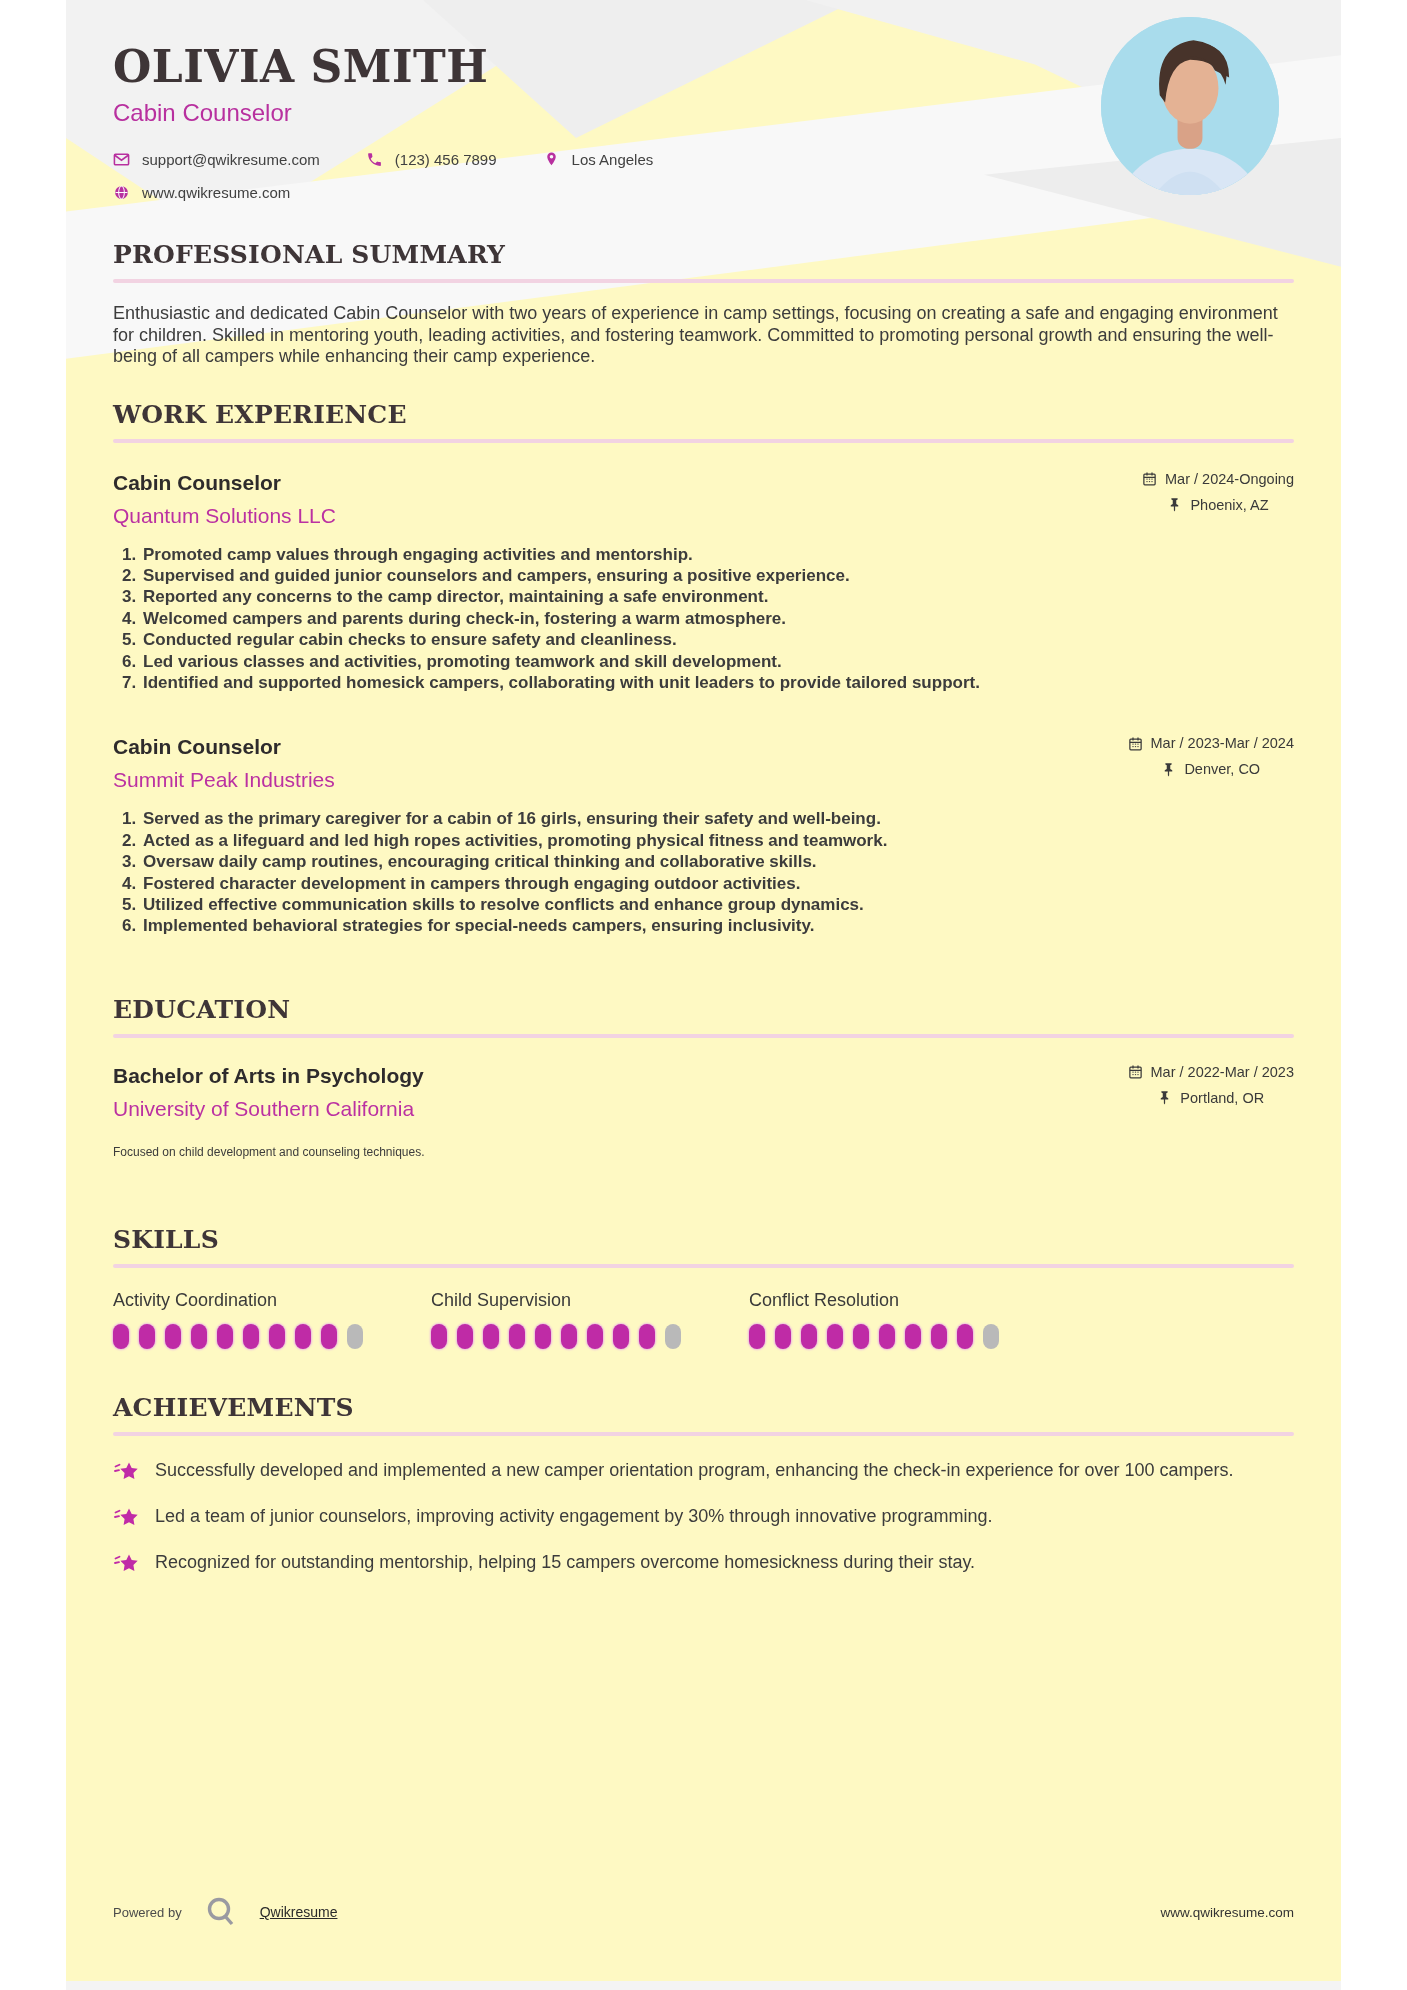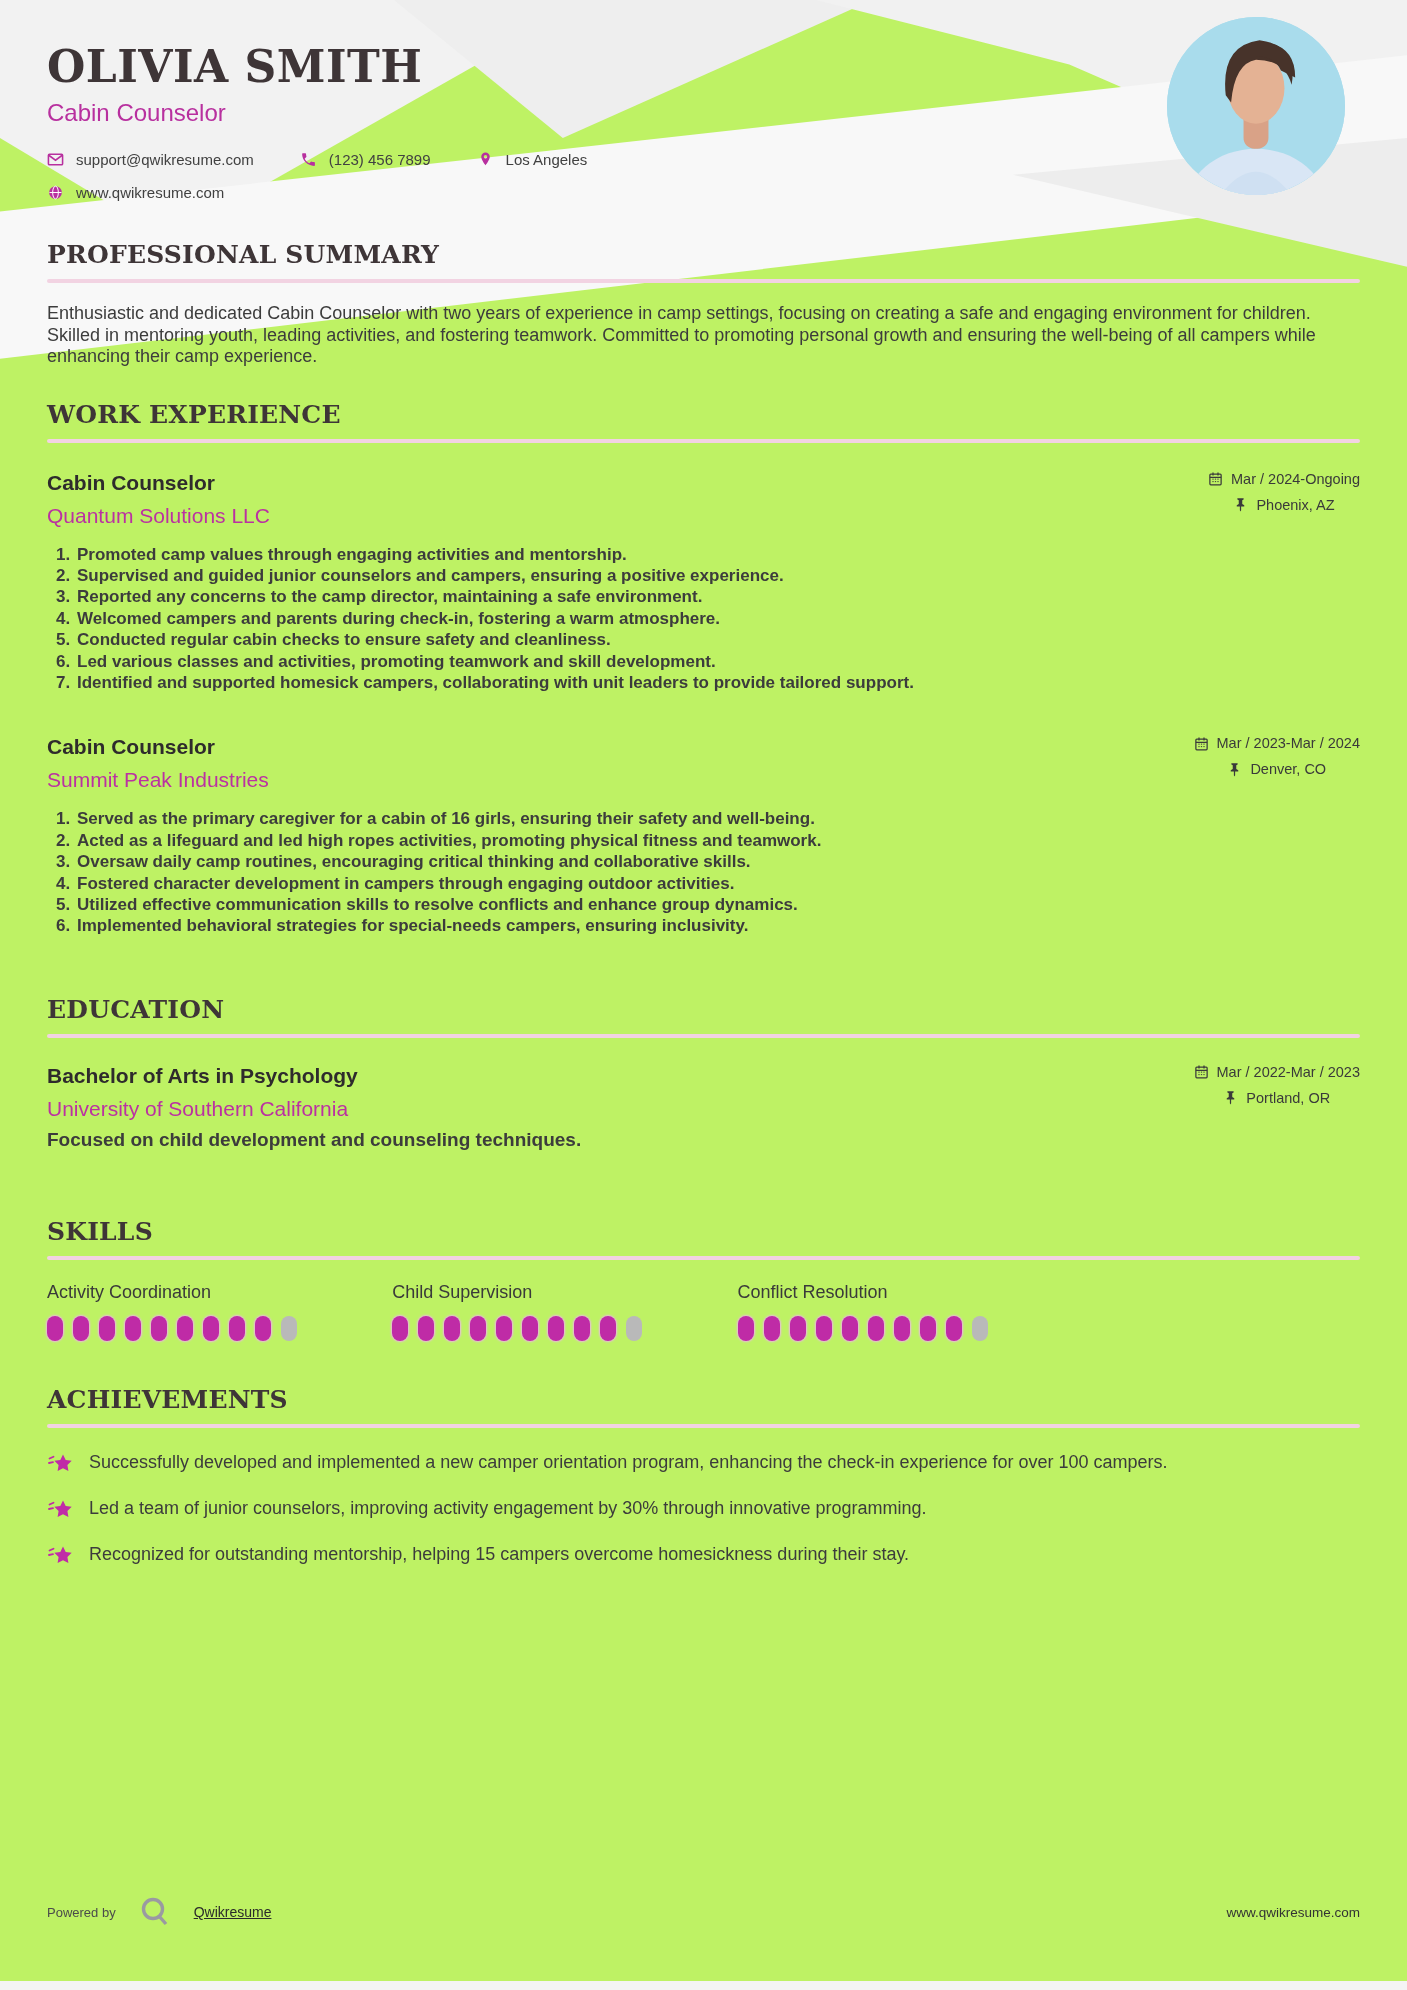--- a/index.html
+++ b/index.html
@@ -1,21 +1,21 @@
 <!DOCTYPE html>
 <html><head>
 <meta charset="utf-8">
 <style>
   * { margin:0; padding:0; box-sizing:border-box; }
   html,body { background:#ffffff; }
   .page {
     position:relative;
-    width:1407px; height:1990px;
+    width:1275px; height:1990px;
     margin:0 auto;
-    background:#bef264;
+    background:#fef9c3;
     font-family:"Liberation Sans", sans-serif;
     color:#3c3c3c;
     overflow:hidden;
   }
   
   .bgwrap { position:absolute; top:0; left:0; width:100%; height:460px; overflow:hidden; }
   .poly { position:absolute; top:0; left:0; width:100%; height:100%; }
   .p1 { background:#f2f2f2; clip-path:polygon(0 0, 42% 0, 12% 52%, 0 30%); }
   .p2 { background:#eeeeee; clip-path:polygon(28% 0, 62% 0, 40% 30%); }
   .p3 { background:#f1f1f1; clip-path:polygon(58% 0, 100% 0, 100% 46%, 76% 14%); }
@@ -63,21 +63,21 @@
   .company { margin-top:9px; font-size:21px; color:#bb31a2; }
   .entry-right { text-align:right; }
   .meta-line { display:flex; justify-content:center; align-items:center; gap:8px; font-size:14.5px; color:#3a3a3a; }
   .meta-line + .meta-line { margin-top:10px; }
   .micon { width:15px; height:15px; flex:0 0 auto; }
   .bullets { margin-top:16px; margin-left:28px; font-size:17px; line-height:21.4px; color:#3c3c3c;font-weight:bold; }
   .bullets li { padding-left:2px; }
 
   .sec-edu { margin-top:58px; }
   .edu-body { margin-top:26px; }
-  .edu-desc { margin-top:8px; font-size:19px; color:#3c3c3c;font-weight:bold; }
+  .edu-desc { margin-top:24px; font-size:12px; color:#3c3c3c; }
 
   .sec-skills { margin-top:66px; }
   .skills-grid { display:grid; grid-template-columns:repeat(4,1fr); column-gap:68px; margin-top:22px; }
   .skill-label { font-size:18px; color:#3a3a3a; }
   .dots { display:flex; gap:10px; margin-top:13px; }
   .dot { width:16px; height:25px; border-radius:8px; }
   .dot.filled { background:#bf2ba6; box-shadow:0 0 2px 1px #eab8e2; }
   .dot.empty  { background:#b9b9b9; }
 
   .sec-ach { margin-top:44px; }

